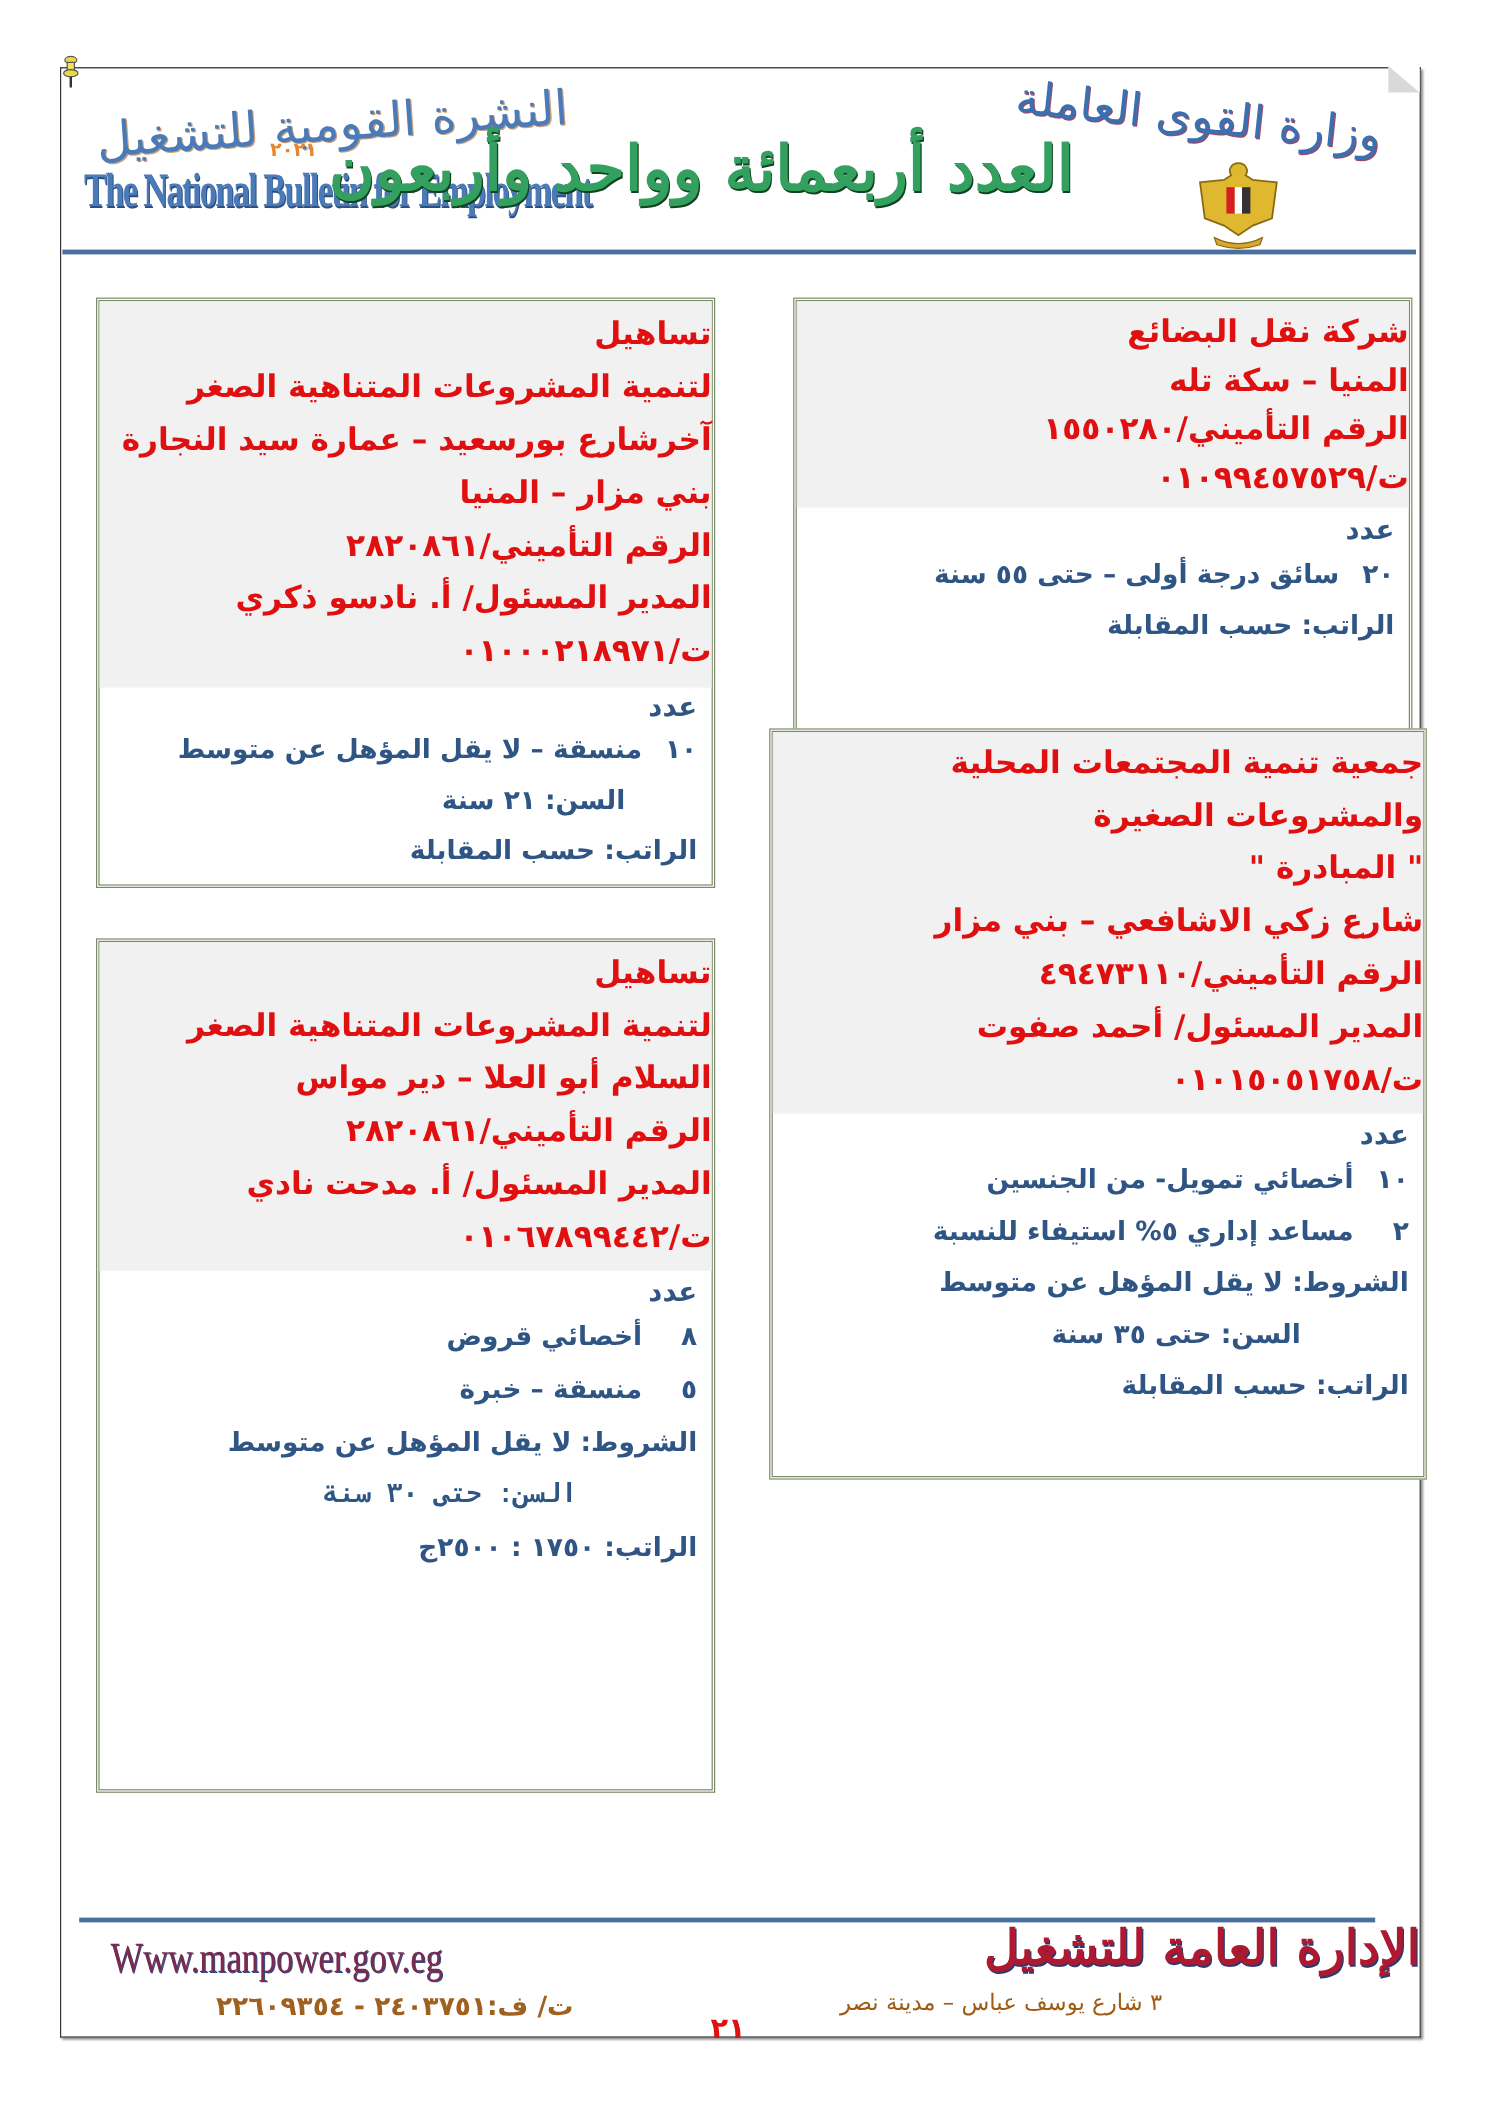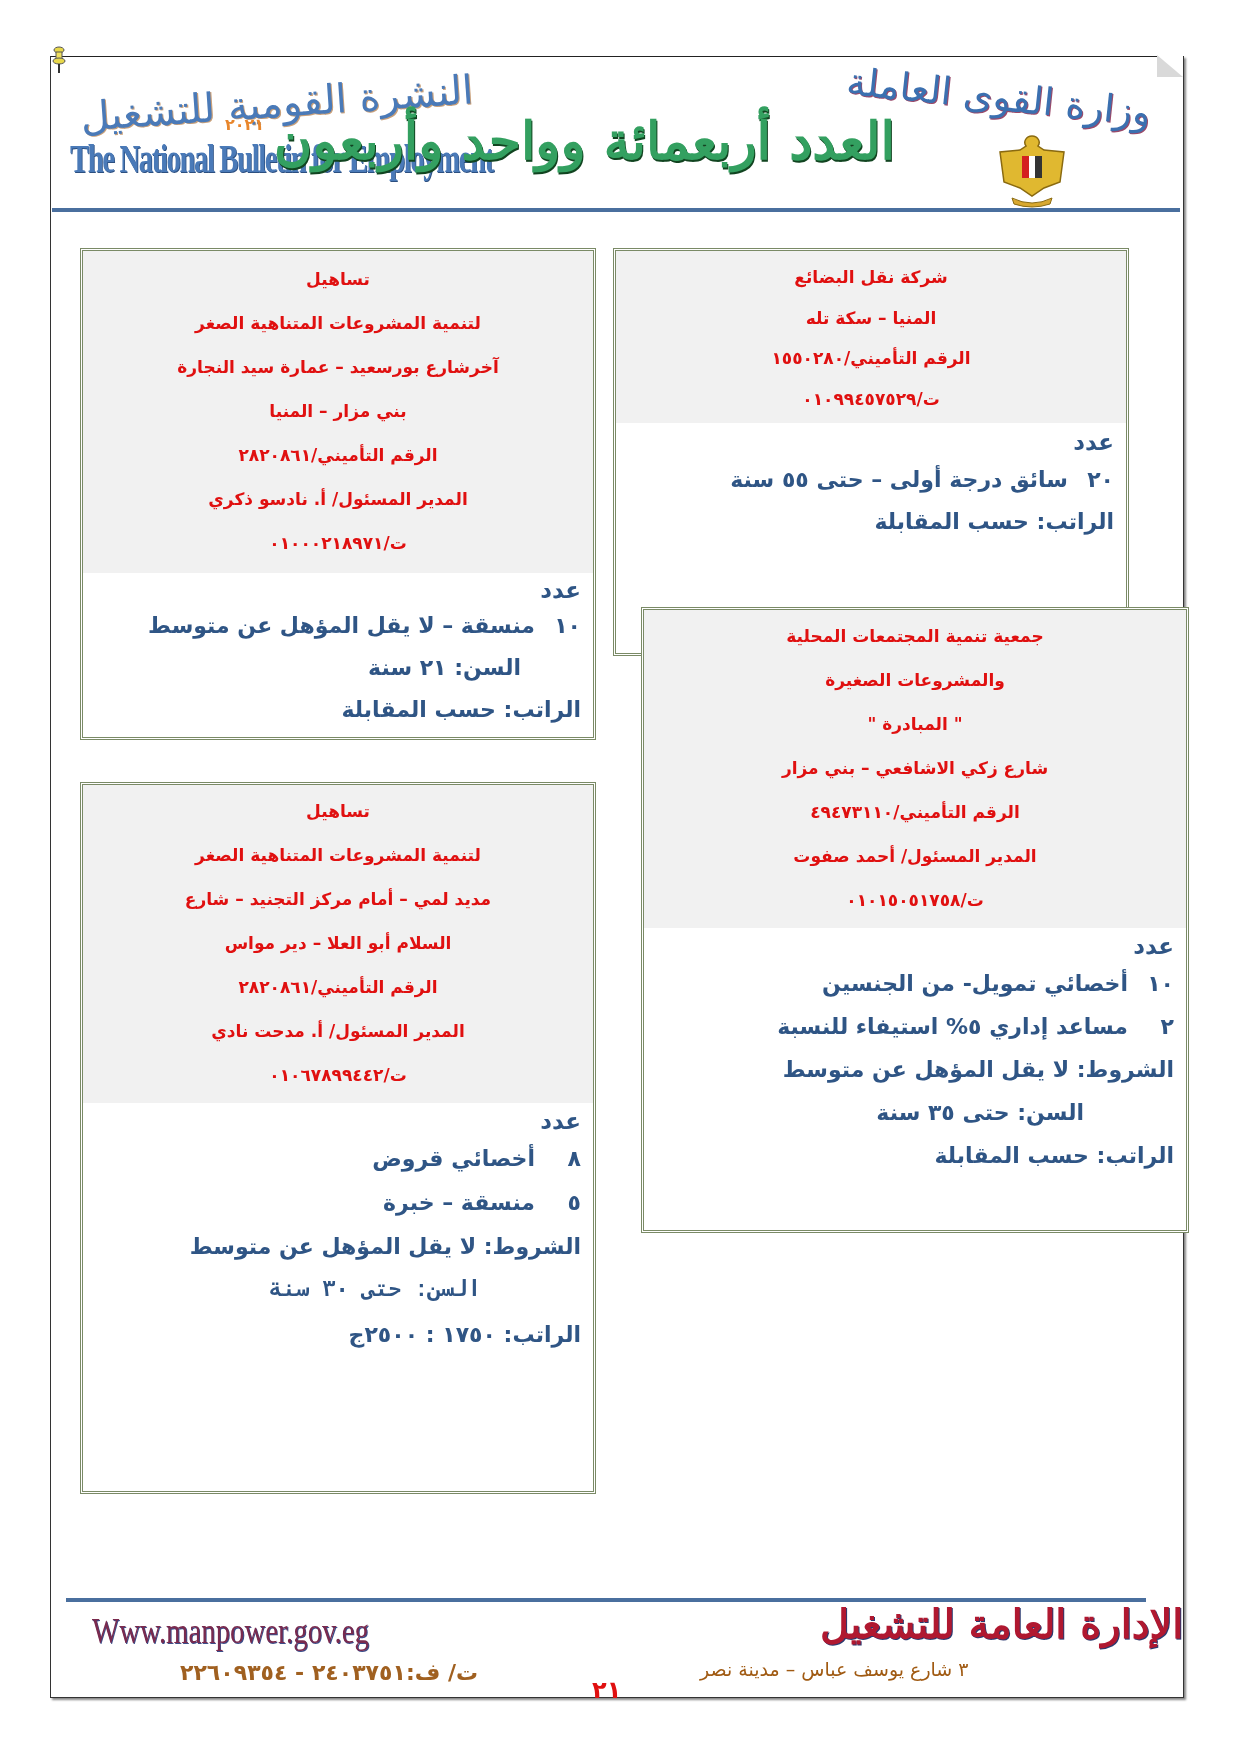--- a/index.html
+++ b/index.html
@@ -45,21 +45,21 @@
     }
     .hdr-eagle { position: absolute; right: 110px; top: 70px; width: 80px; height: 80px; }
     .hdr-divider { position: absolute; left: 52px; top: 208px; width: 1128px; height: 4px; background: #4a6f9e; }
 
     
     .card {
       position: absolute; border: 3px double #7a8a66; background: #fff; box-sizing: border-box;
       direction: rtl;
     }
     .card-info {
-      background: #f1f1f1; text-align: center; color: #e01010; font-weight: bold; font-size: 17px;
+      background: #f1f1f1; text-align: right; color: #e01010; font-weight: bold; font-size: 26px;
       line-height: 40.5px; padding-top: 0px;
     }
     .card-info div { white-space: nowrap; }
     .card-jobs { padding: 2px 12px 4px 10px; color: #2f5585; font-weight: bold; font-size: 22px; line-height: 40px; }
     .jobs-head { font-size: 23px; }
     .job-row { white-space: nowrap; }
     .job-row .n { display: inline-block; min-width: 38px; margin-left: 8px; }
     .indent-1 { padding-right: 52px; }
 
     
@@ -106,21 +106,21 @@
   <svg class="hdr-eagle" viewBox="0 0 80 80">
     <path d="M40 6 C34 6 31 12 34 16 L28 20 L8 22 L12 52 L28 58 L40 66 L52 58 L68 52 L72 22 L52 20 L46 16 C49 12 46 6 40 6 Z" fill="#e0b830" stroke="#8a6a10" stroke-width="1.5"></path>
     <rect x="30" y="26" width="7" height="22" fill="#d42020"></rect>
     <rect x="37" y="26" width="6" height="22" fill="#ffffff"></rect>
     <rect x="43" y="26" width="7" height="22" fill="#333"></rect>
     <path d="M20 68 Q40 78 60 68 L58 74 Q40 80 22 74 Z" fill="#d8a830" stroke="#8a6a10" stroke-width="1"></path>
   </svg>
 </div>
 <div class="hdr-divider"></div>
 
-<div class="card" style="left:613px; top:248px; width:516px; height:408px;">
+<div class="card" style="left:661px; top:248px; width:516px; height:408px;">
   <div class="card-info" style="padding-top:6px; padding-bottom:4px;">
     <div>شركة نقل البضائع</div>
     <div>المنيا – سكة تله</div>
     <div>الرقم التأميني/١٥٥٠٢٨٠</div>
     <div>ت/٠١٠٩٩٤٥٧٥٢٩</div>
   </div>
   <div class="card-jobs" style="line-height:42px;">
     <div class="jobs-head" style="line-height:34px;">عدد</div>
     <div class="job-row">
       <span class="n">٢٠</span><span>سائق درجة أولى – حتى ٥٥ سنة</span>
@@ -170,21 +170,20 @@
     <div>الشروط: لا يقل المؤهل عن متوسط</div>
     <div class="indent-1" style="padding-right:90px;">السن: حتى ٣٥ سنة</div>
     <div>الراتب: حسب المقابلة</div>
   </div>
 </div>
 
 <div class="card" style="left:80px; top:782px; width:516px; height:712px;">
   <div class="card-info" style="padding-top:4px; padding-bottom:6px; line-height:44px;">
     <div>تساهيل</div>
     <div>لتنمية المشروعات المتناهية الصغر</div>
-    <div>مديد لمي – أمام مركز التجنيد – شارع</div>
     <div>السلام أبو العلا – دير مواس</div>
     <div>الرقم التأميني/٢٨٢٠٨٦١</div>
     <div>المدير المسئول/ أ. مدحت نادي</div>
     <div>ت/٠١٠٦٧٨٩٩٤٤٢</div>
   </div>
   <div class="card-jobs" style="line-height:44px;">
     <div class="jobs-head" style="line-height:32px;">عدد</div>
     <div class="job-row">
       <span class="n">٨</span><span>أخصائي قروض</span>
     </div>

